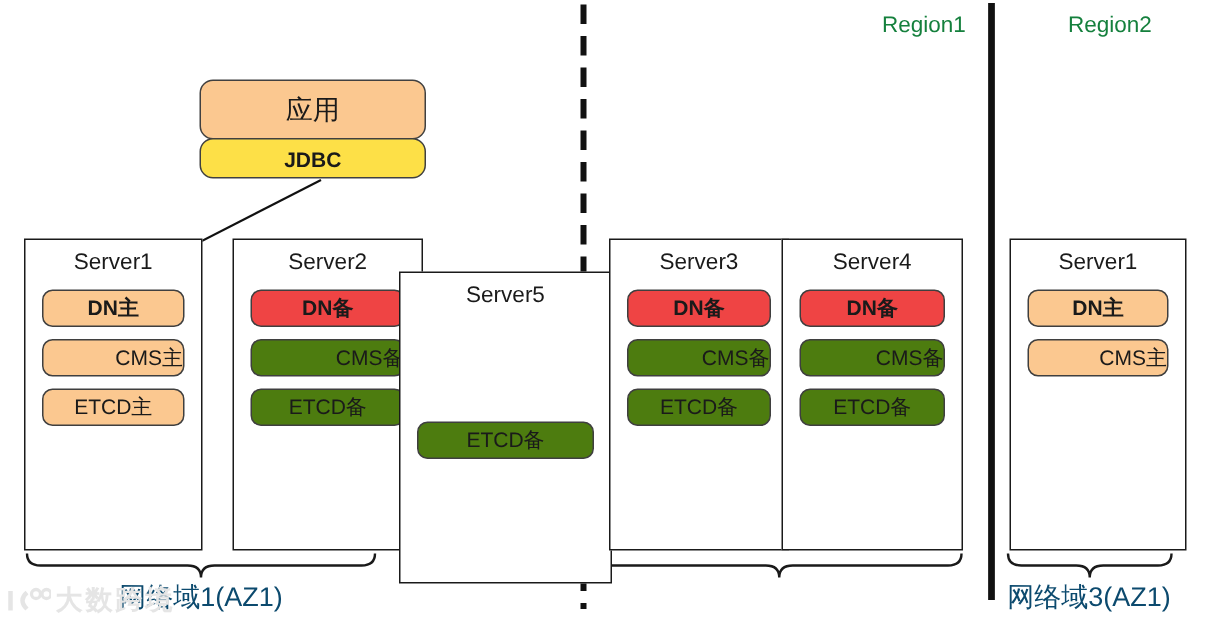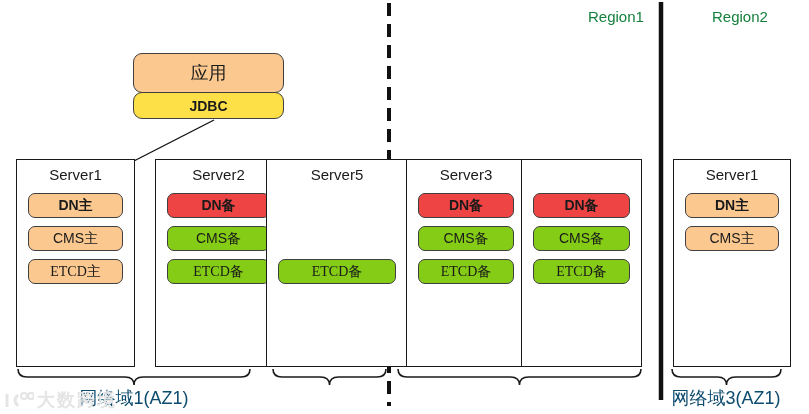--- a/index.html
+++ b/index.html
@@ -37,24 +37,24 @@
   .server-title {
     position: absolute; left: 0; right: 0; top: 6px;
     text-align: center; font-size: 15px; color: #1a1a1a;
   }
   .item-box {
     position: absolute; left: 11px; right: 11px; height: 25px;
     border: 1.6px solid #3f3f3f; border-radius: 7px;
     display: flex; align-items: center; justify-content: center;
     font-size: 14px; color: #1a1a1a;
   }
-  .slot-1 { top: 33px; font-weight: bold; } .slot-2 { top: 66px; } .slot-3 { top: 99px; font-family: Liberation Serif, serif; }
+  .slot-1 { top: 33px; font-weight: bold; } .slot-2 { top: 66px; justify-content: flex-end; } .slot-3 { top: 99px; }
   .c-orange { background: #FBC890; }
   .c-green  { background: #ef4444; }
-  .c-purple { background: #84cc16; }
+  .c-purple { background: #4d7c0f; }
   .domain-label {
     position: absolute; top: 386px; width: 170px;
     text-align: center; font-size: 18px; color: #0c4a6e;
   }
   .watermark {
     position: absolute; left: 4px; top: 388px;
     display: flex; align-items: center; gap: 3px;
     color: #E5E5E5; font-size: 18px; font-weight: bold;
     letter-spacing: 2px; user-select: none;
   }
@@ -111,41 +111,42 @@
       <span>DN备</span>
     </div>
     <div class="item-box slot-2 c-purple">
       <span>CMS备</span>
     </div>
     <div class="item-box slot-3 c-purple">
       <span>ETCD备</span>
     </div>
   </div>
 
-  <div class="server-box" style="left:266px;width:142px;">
+  <div class="server-box" style="left:266px;width:142px;margin-top:22px;">
     <div class="server-title">Server5</div>
     <div class="item-box slot-3 c-purple">
       <span>ETCD备</span>
     </div>
   </div>
 
   <div class="server-box" style="left:406px;width:120px;">
     <div class="server-title">Server3</div>
     <div class="item-box slot-1 c-green">
       <span>DN备</span>
     </div>
     <div class="item-box slot-2 c-purple">
       <span>CMS备</span>
     </div>
     <div class="item-box slot-3 c-purple">
       <span>ETCD备</span>
     </div>
   </div>
 
   <div class="server-box" style="left:521px;width:121px;">
+    <div class="server-title">Server4</div>
     <div class="item-box slot-1 c-green">
       <span>DN备</span>
     </div>
     <div class="item-box slot-2 c-purple">
       <span>CMS备</span>
     </div>
     <div class="item-box slot-3 c-purple">
       <span>ETCD备</span>
     </div>
   </div>

